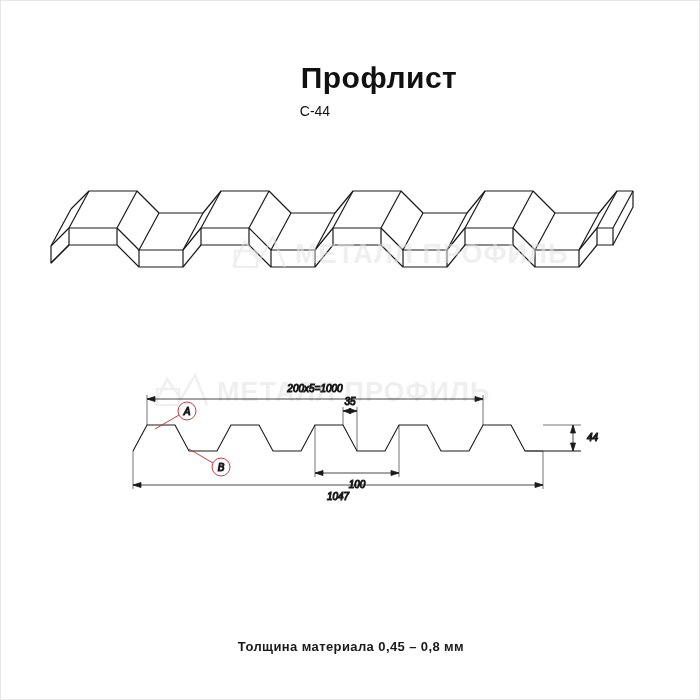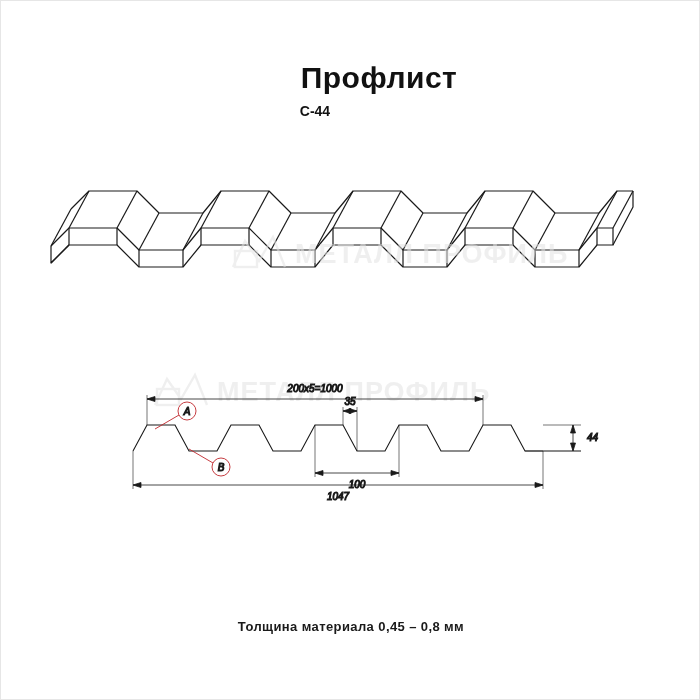--- a/index.html
+++ b/index.html
@@ -33,26 +33,26 @@
     color: #111111;
     margin-left: 28px;
   }
   .subtitle {
     position: absolute;
     top: 102px;
     left: 0;
     width: 628px;
     text-align: center;
     font-size: 14px;
-    font-weight: bold;
+    font-weight: normal;
     color: #111111;
   }
   .footer-note {
     position: absolute;
-    top: 618px;
+    top: 638px;
     left: 0;
     width: 700px;
     text-align: center;
     font-size: 13px;
     font-weight: bold;
     letter-spacing: 0.4px;
     color: #1a1a1a;
   }
   .iso-area {
     position: absolute;

